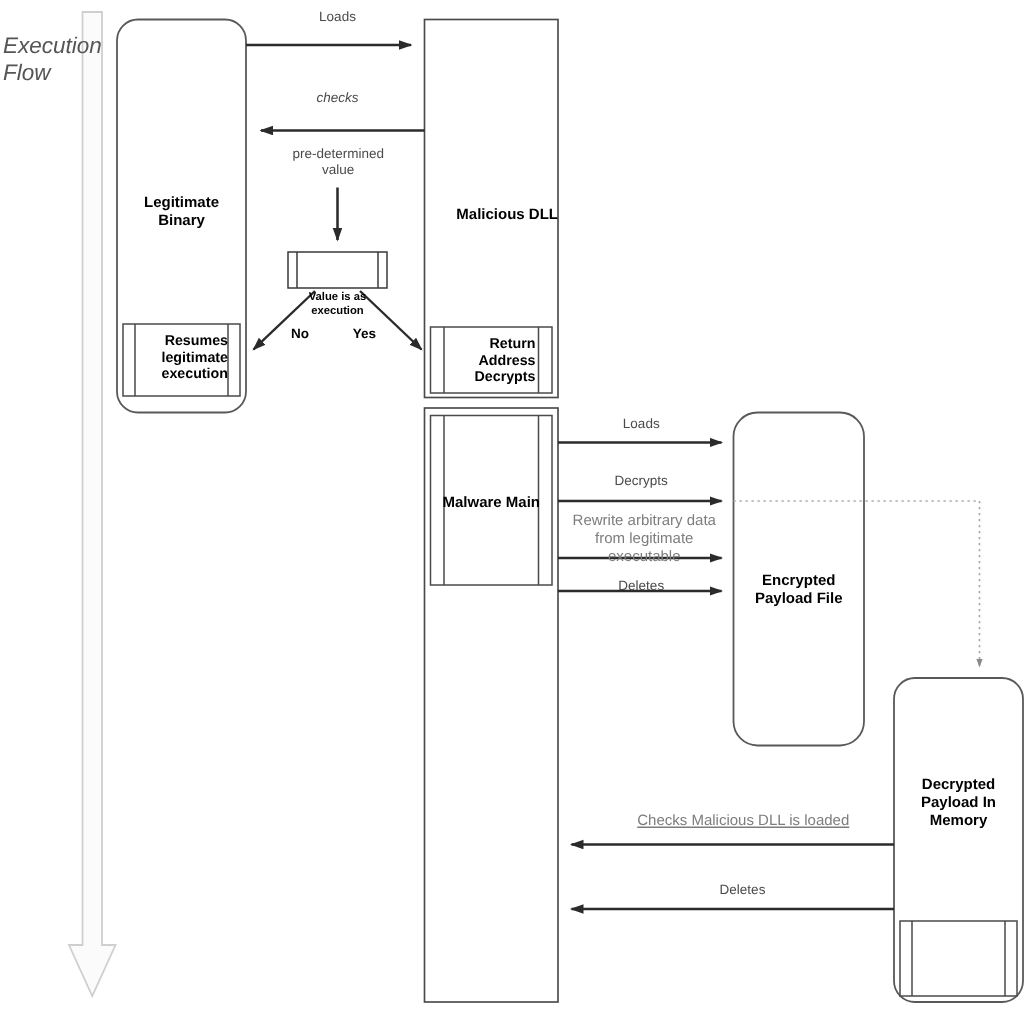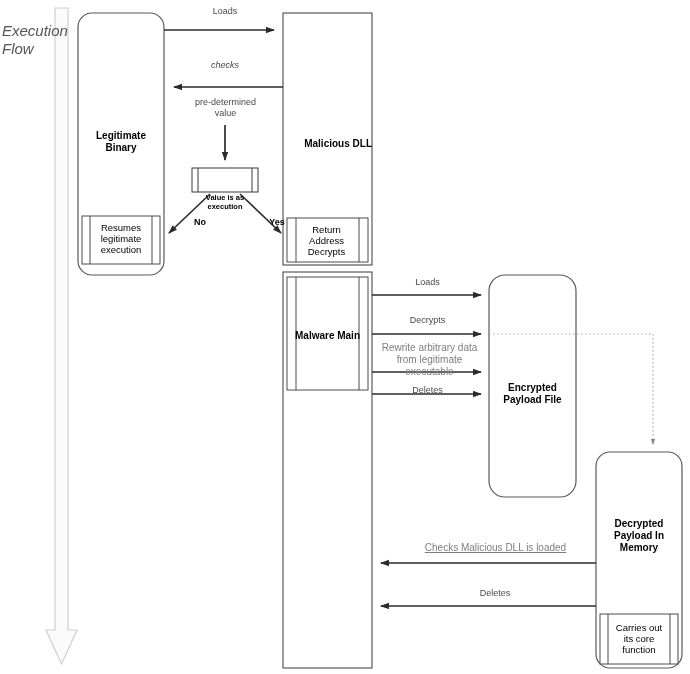--- a/index.html
+++ b/index.html
@@ -5,21 +5,21 @@
   html,body{margin:0;padding:0;background:#ffffff;}
   body{width:690px;height:674px;overflow:hidden;font-family:"Liberation Sans",sans-serif;}
   #canvas{position:relative;width:690px;height:674px;background:#fff;}
   svg{position:absolute;left:0;top:0;}
   .lbl{position:absolute;font-family:"Liberation Sans",sans-serif;text-align:center;line-height:1.18;}
   .node-title{font-weight:bold;font-size:10px;color:#000;}
   .arrow-lbl{font-size:9px;color:#4a4a4a;}
   .arrow-lbl-sm{font-size:10px;color:#7d7d7d;}
   .branch-lbl{font-weight:bold;font-size:9px;color:#000;}
   .flow-lbl{font-size:15px;color:#555;text-align:left;font-style:italic;}
-  .inner-title{font-weight:normal;font-size:9.5px;color:#000;}
+  .inner-title{font-weight:bold;font-size:9.5px;color:#000;text-align:right;}
   .dec-title{font-weight:bold;font-size:7.5px;color:#000;line-height:1.15;}
 </style>
 </head>
 <body>
 
 <div id="canvas">
 
   <svg width="690" height="674" viewBox="0 0 690 674">
     <defs>
       <marker id="ah" markerWidth="9" markerHeight="9" refX="8" refY="3.2" orient="auto" markerUnits="userSpaceOnUse">
@@ -155,35 +155,30 @@
     <div>Encrypted</div>
     <div>Payload File</div>
   </div>
 
   <div class="lbl node-title" style="left:598px;top:518px;width:82px;">
     <div>Decrypted</div>
     <div>Payload In</div>
     <div>Memory</div>
   </div>
 
-  <div class="lbl inner-title" style="left:608px;top:622px;width:62px;">
-    <div>Carries out</div>
-    <div>its core</div>
-    <div>function</div>
-  </div>
 
   <div class="lbl dec-title" style="left:196px;top:170px;width:58px;margin-top:24px;">
     <div>Value is as</div>
     <div>execution</div>
   </div>
 
   <div class="lbl branch-lbl" style="left:185px;top:217px;width:30px;">
     <span>No</span>
   </div>
-  <div class="lbl branch-lbl" style="left:228px;top:217px;width:30px;margin-left:34px;">
+  <div class="lbl branch-lbl" style="left:228px;top:217px;width:30px;">
     <span>Yes</span>
   </div>
 
   <div class="lbl arrow-lbl" style="left:180px;top:6px;width:90px;">
     <span>Loads</span>
   </div>
 
   <div class="lbl arrow-lbl" style="left:180px;top:60px;width:90px;font-style:italic;">
     <span>checks</span>
   </div>

